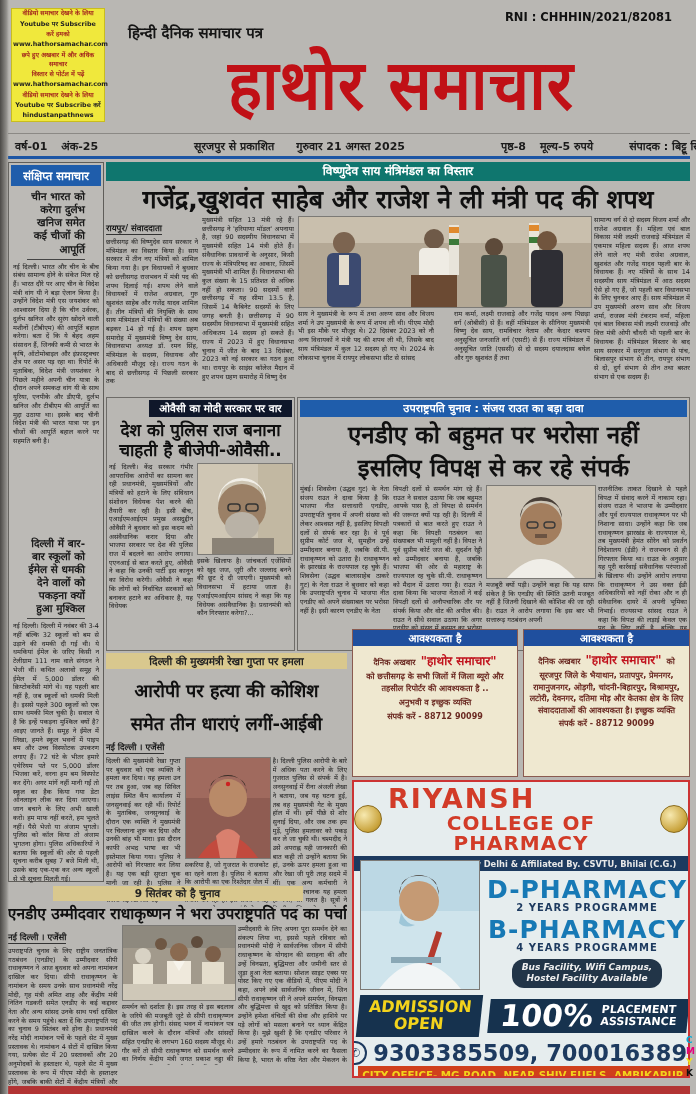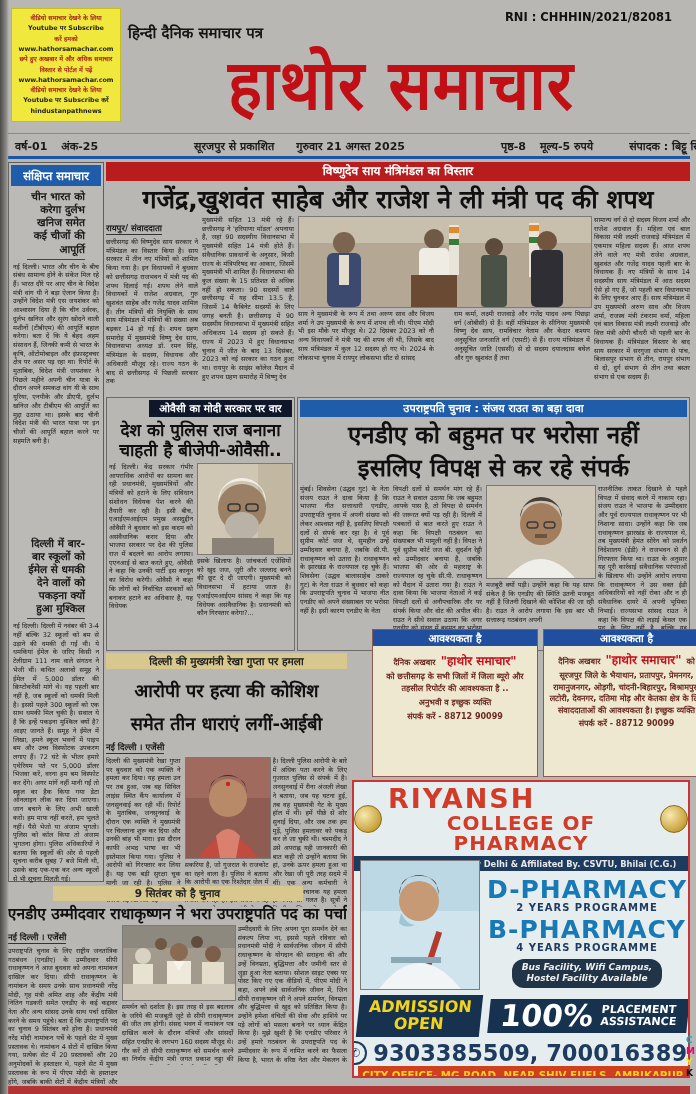--- a/index.html
+++ b/index.html
@@ -2,21 +2,21 @@
 <html lang="hi"><head>
 <meta charset="utf-8">
 <style>
   html,body{margin:0;padding:0;background:#55524e;}
   .page{position:relative;width:696px;height:1094px;background:#b9b7b3;overflow:hidden;
         font-family:"DejaVu Sans","Liberation Sans",sans-serif;color:#1b1b1b;}
   .page::before{content:"";position:absolute;left:0;top:0;bottom:0;width:9px;
         background:linear-gradient(90deg,#4c4a47,#8e8c88 70%,rgba(185,183,179,0));z-index:9;pointer-events:none;}
   .abs{position:absolute;}
   
-  .promo{left:11px;top:8px;width:110px;height:114px;background:#f0e83c;border:1px solid #c9bd1e;
+  .promo{left:11px;top:8px;width:94px;height:114px;background:#f0e83c;border:1px solid #c9bd1e;
          display:flex;flex-direction:column;justify-content:center;gap:1px;text-align:center;
          font-size:6.4px;font-weight:bold;line-height:1.45;padding:8px 1px;box-sizing:border-box;}
   .promo .red{color:#a3241d;}
   .promo .blk{color:#222;}
   .rni{right:24px;top:10px;font-size:11.5px;font-weight:bold;color:#111;}
   .tagline{left:128px;top:22px;font-size:15px;font-weight:bold;color:#151515;}
   .masthead{left:112px;top:34px;width:578px;height:96px;display:flex;align-items:center;justify-content:center;
             font-size:64px;font-weight:800;color:#c01016;letter-spacing:1px;white-space:nowrap;
             transform:scaleY(1.08);}
   
@@ -34,21 +34,21 @@
   .photo{position:relative;overflow:hidden;border:1px solid #7c7a76;background:#a79e90;}
   
   .sidebar{left:8px;top:162px;width:96px;height:720px;border:1px solid #5f5d59;background:#bcbab6;
            box-sizing:border-box;padding:3px 4px;}
   .sidebar-title{background:#1f5dab;color:#fff;font-weight:bold;font-size:11.5px;text-align:center;
                  padding:3px 0;margin:-1px -2px 4px -2px;}
   .sb-head{font-size:10.5px;font-weight:800;text-align:right;line-height:1.25;margin:4px 14px 3px;
            border-bottom:1px solid #444;padding-bottom:3px;}
   
   .lead{left:106px;top:162px;width:584px;height:233px;}
-  .lead .kicker{background:#b91c1c;font-size:12px;height:19px;line-height:19px;}
+  .lead .kicker{background:#0f766e;font-size:12px;height:19px;line-height:19px;}
   .lead .headline{height:33px;font-size:25px;}
   .lead-row{display:flex;gap:4px;margin-top:2px;}
   .lead-photo{width:292px;height:90px;}
   .subrow{display:flex;gap:20px;margin-top:2px;}
   
   .owaisi{left:106px;top:397px;width:189px;height:254px;border:1px solid #6e6c68;box-sizing:border-box;padding:2px;}
   .owaisi .kicker{background:#0f172a;font-size:10.5px;height:17px;line-height:17px;margin-left:40px;}
   .owaisi .headline{height:46px;font-size:17px;line-height:1.2;white-space:normal;}
   .ow-row{display:flex;gap:4px;}
   .ow-photo{width:94px;height:90px;}
@@ -59,21 +59,21 @@
   .raut-row{display:flex;gap:4px;margin-top:2px;}
   .raut-photo{width:108px;height:92px;}
   
   .rekha{left:106px;top:653px;width:241px;height:231px;}
   .rekha .kicker{background:#d9c88e;color:#222;font-size:10.5px;height:16px;line-height:16px;font-weight:800;}
   .rekha .headline{height:44px;font-size:18px;line-height:1.2;white-space:normal;}
   .rk-row{display:flex;gap:4px;}
   .rk-photo{width:84px;height:100px;}
   
   .vac{width:166px;height:148px;background:#efe8d0;border:1.5px solid #8a5a50;box-sizing:border-box;
-       text-align:center;margin-left:20px;}
+       text-align:center;}
   .vac .kicker{background:#1f4f9e;font-size:10.5px;height:16px;line-height:16px;}
   .vac .pre{font-size:8px;font-weight:bold;color:#6b2a22;}
   .vac .brand{font-size:12px;font-weight:800;color:#c0121c;}
   .vac .vbody{font-size:8px;font-weight:bold;color:#6b2a22;line-height:1.5;padding:2px 5px;}
   
   .ad{left:352px;top:780px;width:338px;height:298px;background:#e6edee;border:2px solid #c33;
       box-sizing:border-box;overflow:hidden;}
   .ad-head{display:flex;align-items:center;justify-content:center;gap:6px;padding-top:3px;}
   .emblem{width:26px;height:26px;border-radius:50%;background:radial-gradient(circle at 35% 35%,#f7e9b0,#c8a23a 70%,#8a6b1d);
           border:1px solid #8a6b1d;flex:none;}

